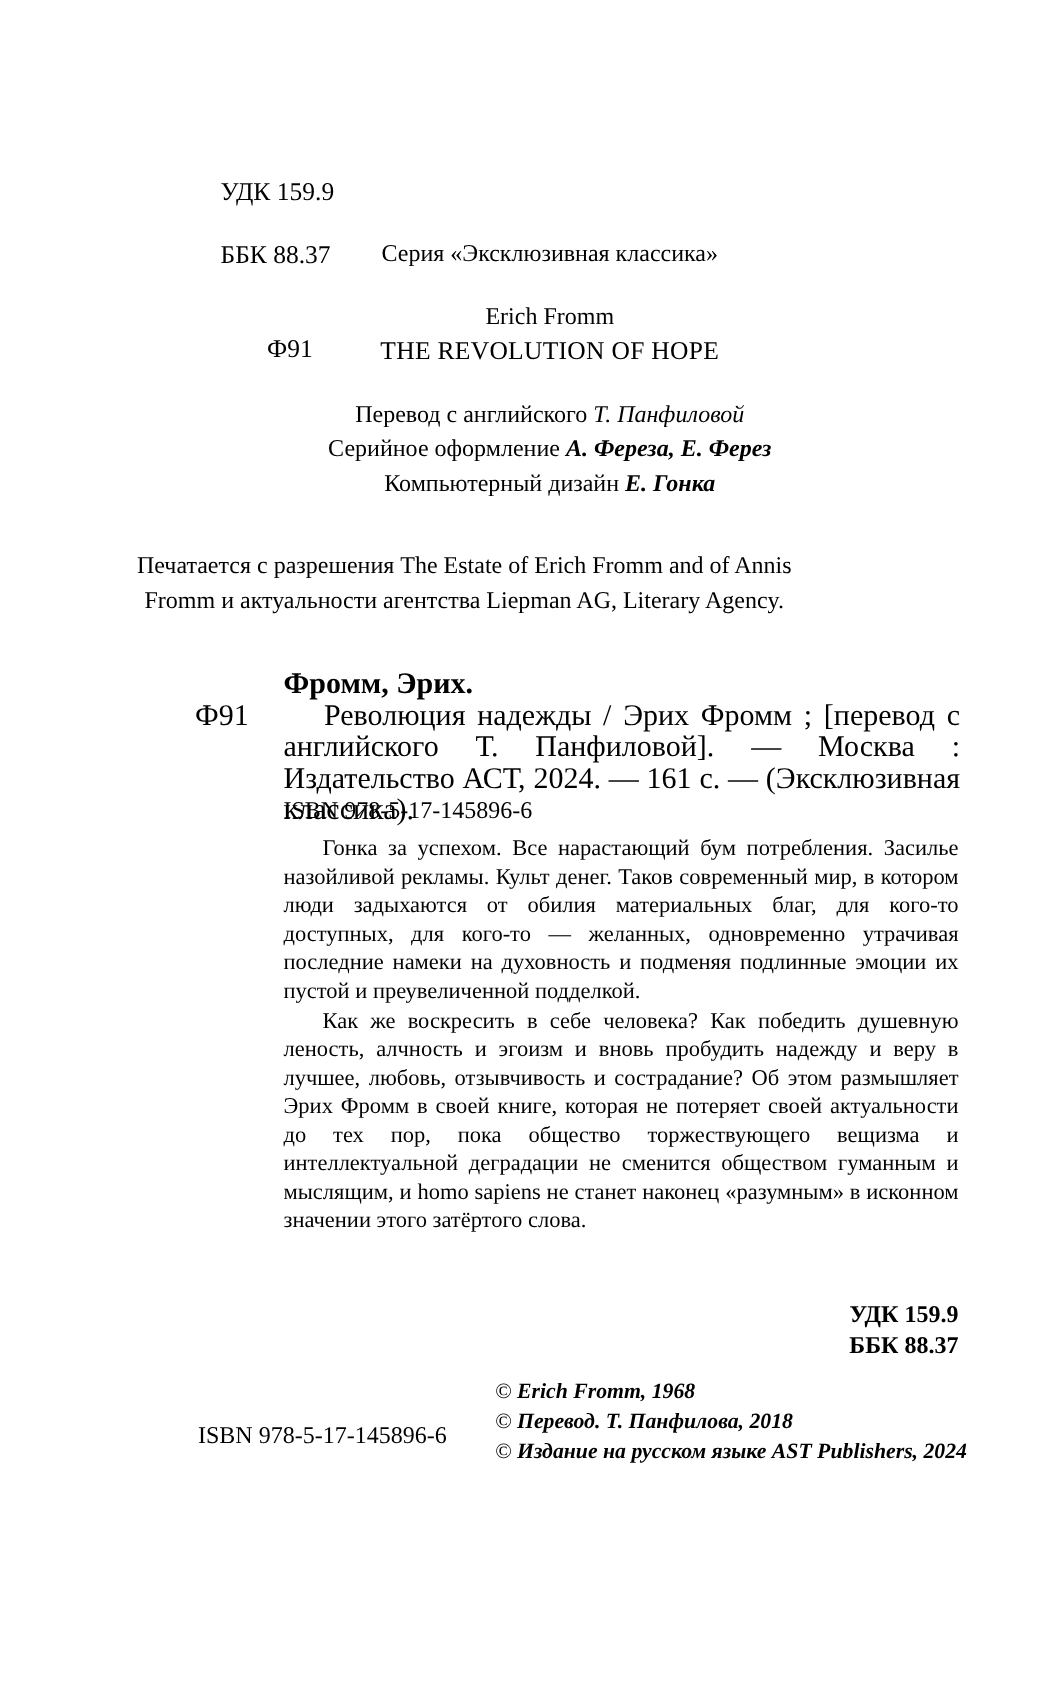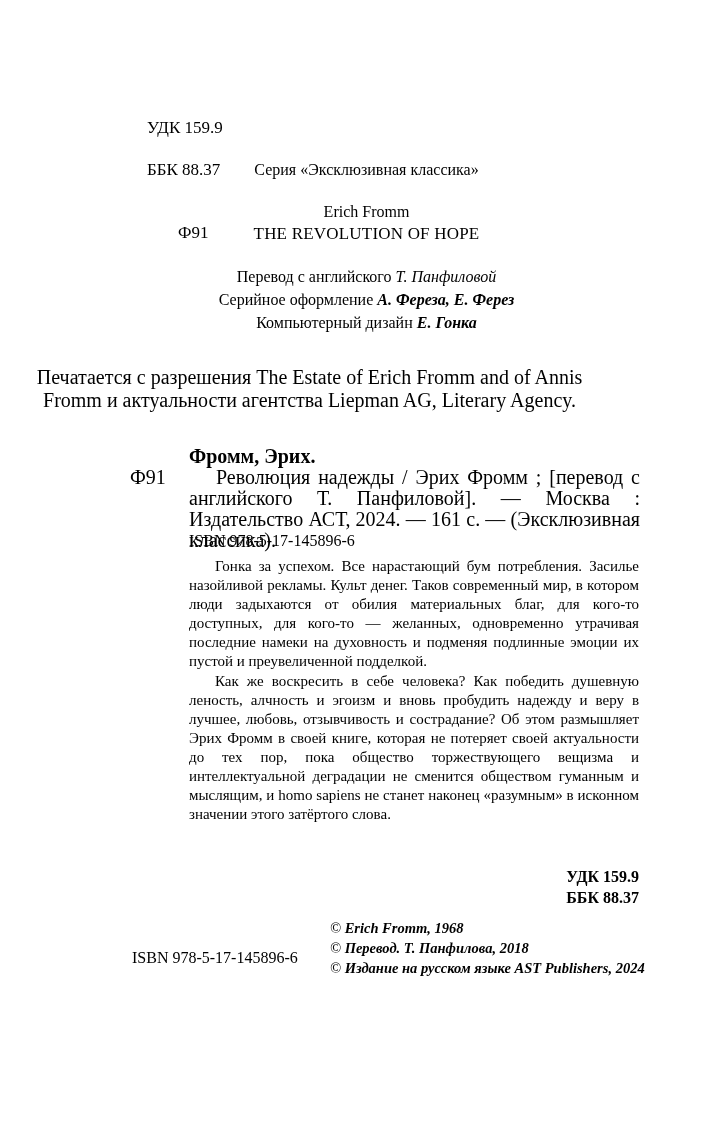--- a/index.html
+++ b/index.html
@@ -80,21 +80,21 @@
     margin-top: 48px;
   }
 
   
   .permission {
     position: absolute;
     left: 0;
     top: 366px;
     width: 595px;
     text-align: center;
-    font-size: 20px;
+    font-size: 16px;
     line-height: 23px;
   }
 
   
   .catalog {
     position: absolute;
     left: 118px;
     top: 430px;
     width: 510px;
     font-size: 20px;

